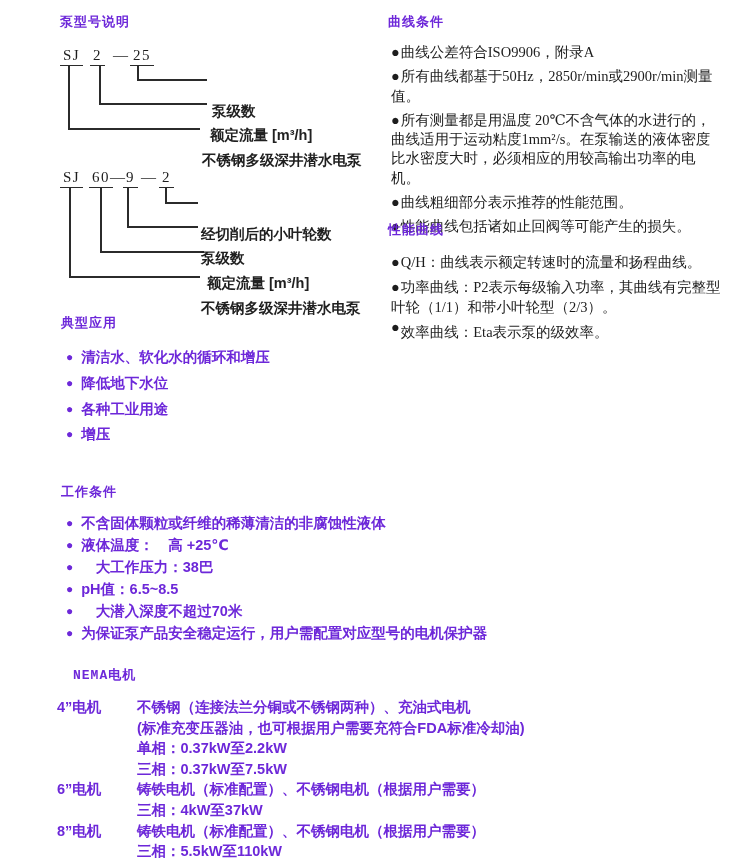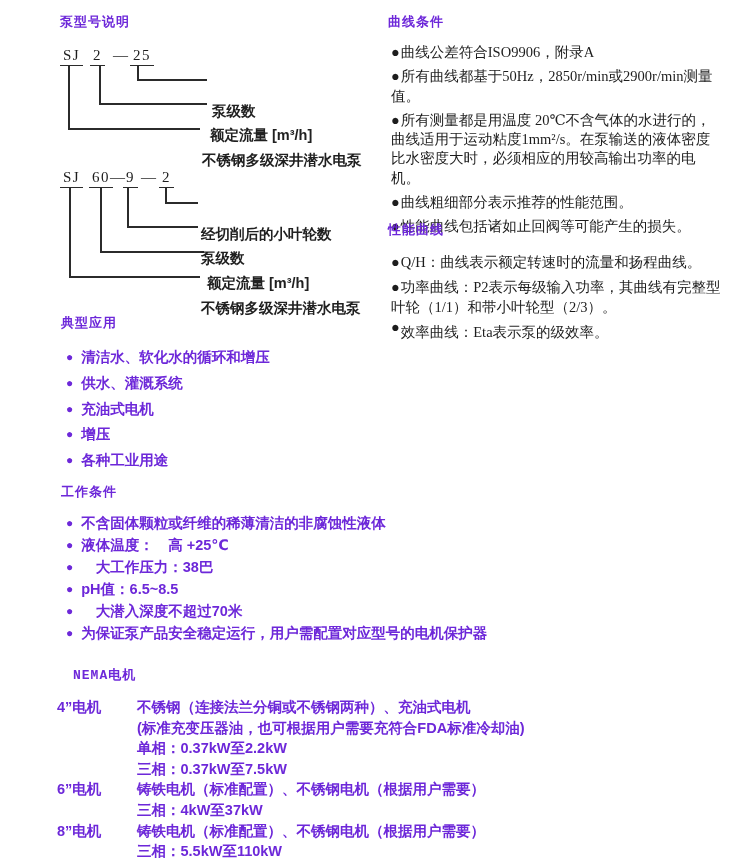--- a/index.html
+++ b/index.html
@@ -90,24 +90,23 @@
     <i class="hl" style="left:9px;   top:106px; width:131px;"></i>
     <span class="dlabel" style="left:141px; top:25px;">经切削后的小叶轮数</span>
     <span class="dlabel" style="left:141px; top:49px;">泵级数</span>
     <span class="dlabel" style="left:147px; top:74px;">额定流量 [m³/h]</span>
     <span class="dlabel" style="left:141px; top:99px;">不锈钢多级深井潜水电泵</span>
   </div>
 
   <h2 class="sec-h" style="left:61px; top:314px;">典型应用</h2>
   <div class="blist applist heavy" style="left:61px; top:342px;">
     <div class="li"><span class="b">●</span><span>清洁水、软化水的循环和增压</span></div>
-    <div class="li"><span class="b">●</span><span>供水、灌溉系统</span></div>
-    <div class="li"><span class="b">●</span><span>充油式电机</span></div>
+    <div class="li"><span class="b">●</span><span>降低地下水位</span></div>
+    <div class="li"><span class="b">●</span><span>各种工业用途</span></div>
     <div class="li"><span class="b">●</span><span>增压</span></div>
-    <div class="li"><span class="b">●</span><span>各种工业用途</span></div>
   </div>
 
   <h2 class="sec-h" style="left:61px; top:483px;">工作条件</h2>
   <div class="blist wclist heavy" style="left:61px; top:510px;">
     <div class="li"><span class="b">●</span><span>不含固体颗粒或纤维的稀薄清洁的非腐蚀性液体</span></div>
     <div class="li"><span class="b">●</span><span>液体温度：　高 +25℃</span></div>
     <div class="li"><span class="b">●</span><span>　大工作压力：38巴</span></div>
     <div class="li"><span class="b">●</span><span>pH值：6.5~8.5</span></div>
     <div class="li"><span class="b">●</span><span>　大潜入深度不超过70米</span></div>
     <div class="li"><span class="b">●</span><span>为保证泵产品安全稳定运行，用户需配置对应型号的电机保护器</span></div>

